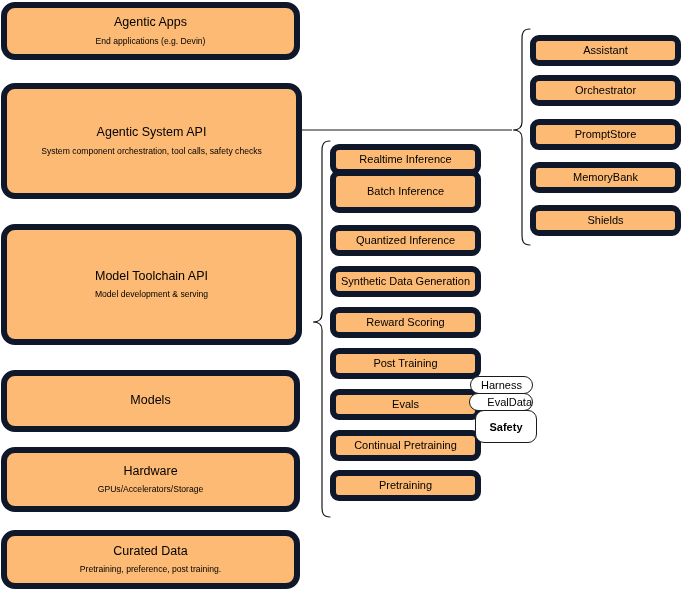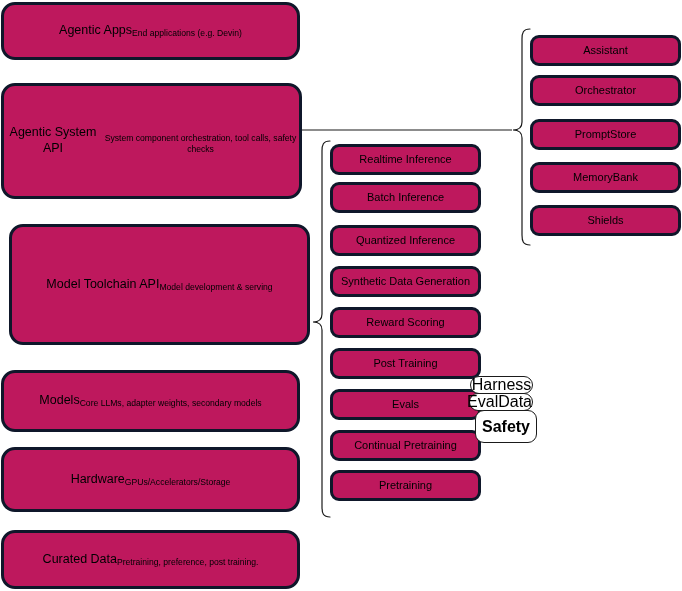--- a/index.html
+++ b/index.html
@@ -14,25 +14,25 @@
   #canvas {
     position: relative;
     width: 682px;
     height: 591px;
     overflow: hidden;
     background: #ffffff;
   }
   .box {
     position: absolute;
     box-sizing: border-box;
-    border: 3px solid #0f172a;
+    border: 6px solid #0f172a;
     border-radius: 12px;
-    background: #be185d;
+    background: #fdba74;
     display: flex;
-    flex-direction: row;
+    flex-direction: column;
     align-items: center;
     justify-content: center;
     text-align: center;
     line-height: 1.25;
   }
   .box .title {
     font-size: 12.5px;
     color: #000000;
   }
   .box .subtitle {
@@ -49,21 +49,21 @@
   }
   .pill {
     position: absolute;
     box-sizing: border-box;
     border: 1px solid #1a1a1a;
     border-radius: 9px;
     background: #ffffff;
     display: flex;
     align-items: center;
     justify-content: center;
-    font-size: 16px;
+    font-size: 11px;
     z-index: 5;
   }
   .connector {
     position: absolute;
     pointer-events: none;
   }
   .connector svg {
     display: block;
     overflow: visible;
   }
@@ -76,28 +76,27 @@
   <div class="box layer" style="left:1px; top:2px; width:299px; height:58px;">
     <div class="title">Agentic Apps</div>
     <div class="subtitle">End applications (e.g. Devin)</div>
   </div>
 
   <div class="box layer" style="left:1px; top:83px; width:301px; height:116px;">
     <div class="title">Agentic System API</div>
     <div class="subtitle">System component orchestration, tool calls, safety checks</div>
   </div>
 
-  <div class="box layer" style="left:1px; top:224px; width:301px; height:121px;margin-left:8px;">
+  <div class="box layer" style="left:1px; top:224px; width:301px; height:121px;">
     <div class="title">Model Toolchain API</div>
     <div class="subtitle">Model development &amp; serving</div>
   </div>
 
   <div class="box layer" style="left:1px; top:370px; width:299px; height:62px;">
     <div class="title">Models</div>
-    <div class="subtitle">Core LLMs, adapter weights, secondary models</div>
   </div>
 
   <div class="box layer" style="left:1px; top:447px; width:299px; height:65px;">
     <div class="title">Hardware</div>
     <div class="subtitle">GPUs/Accelerators/Storage</div>
   </div>
 
   <div class="box layer" style="left:1px; top:530px; width:299px; height:59px;">
     <div class="title">Curated Data</div>
     <div class="subtitle">Pretraining, preference, post training.</div>
@@ -130,21 +129,21 @@
                C 520 130, 522 133, 522 138
                L 522 235
                C 522 241, 523 245, 530 245" fill="none" stroke="#1a1a1a" stroke-width="1.2" stroke-linecap="round"></path>
     </svg>
   </div>
 
   <div class="box leaf" style="left:330px; top:144px; width:151px; height:31px;">
     <span>Realtime Inference</span>
   </div>
 
-  <div class="box leaf" style="left:330px; top:182px; width:151px; height:31px;">
+  <div class="box leaf" style="left:330px; top:170px; width:151px; height:43px;">
     <span>Batch Inference</span>
   </div>
 
   <div class="box leaf" style="left:330px; top:225px; width:151px; height:31px;">
     <span>Quantized Inference</span>
   </div>
 
   <div class="box leaf" style="left:330px; top:266px; width:151px; height:31px;">
     <span>Synthetic Data Generation</span>
   </div>

